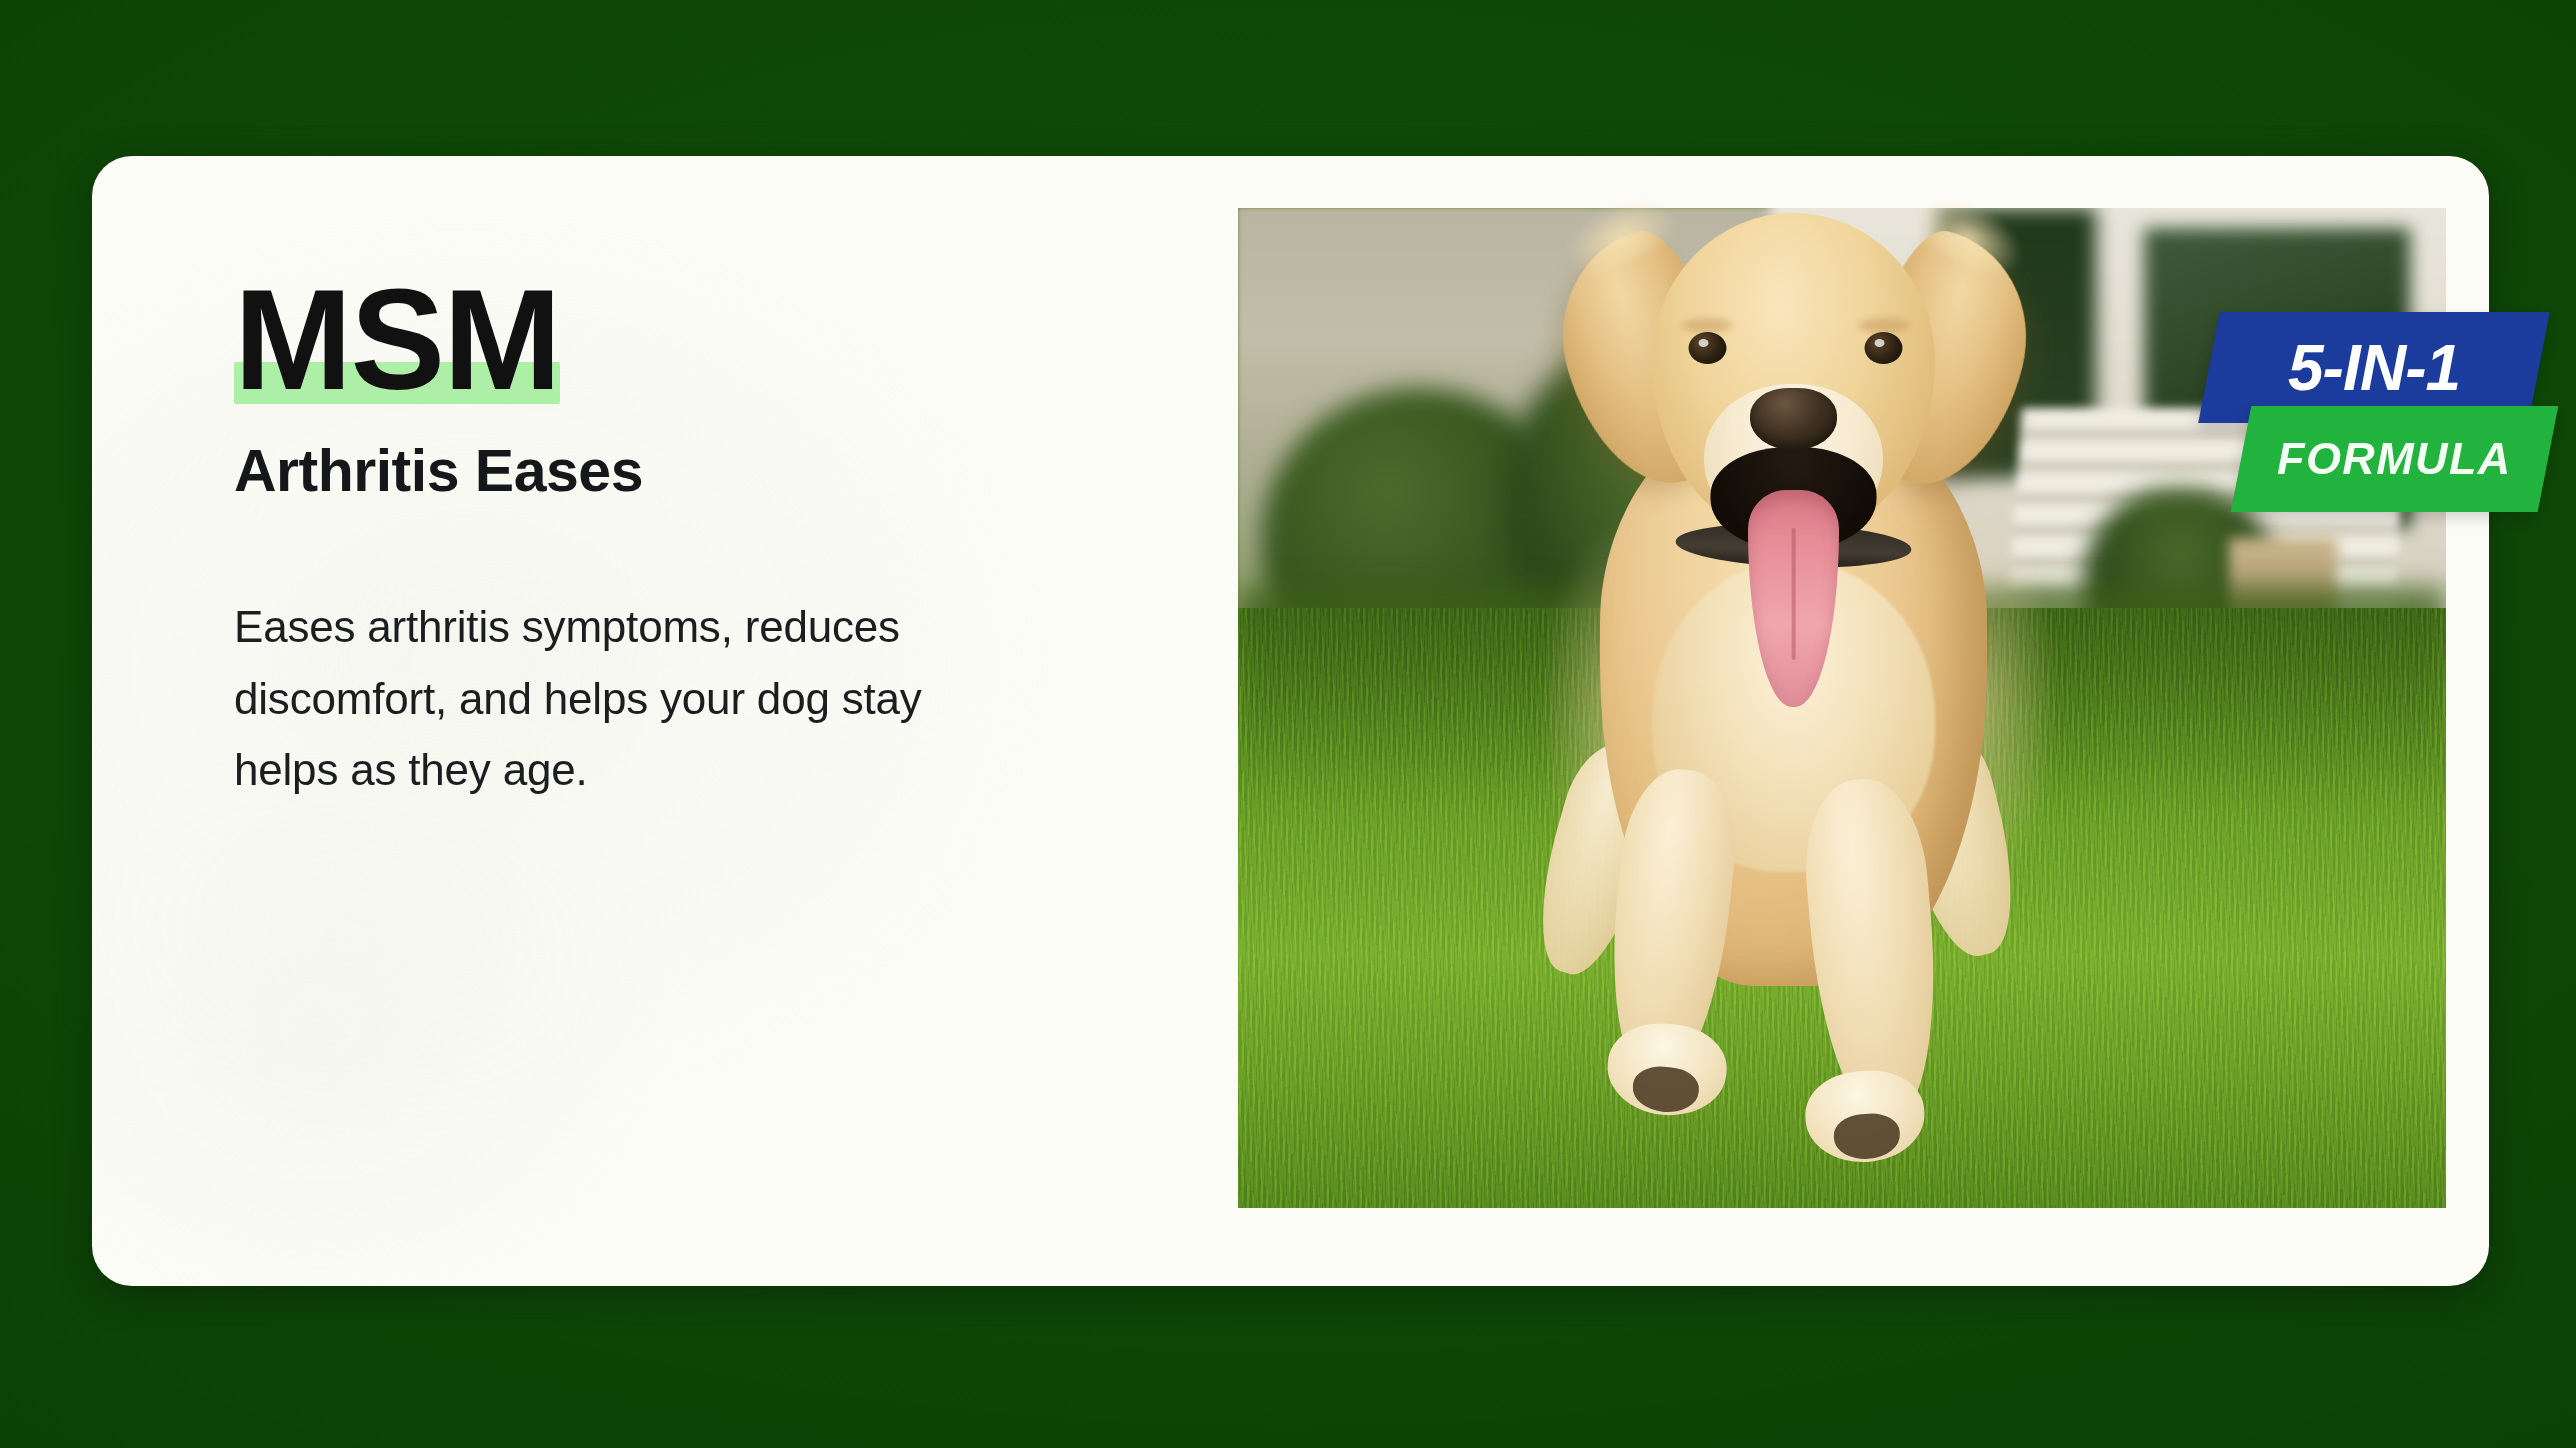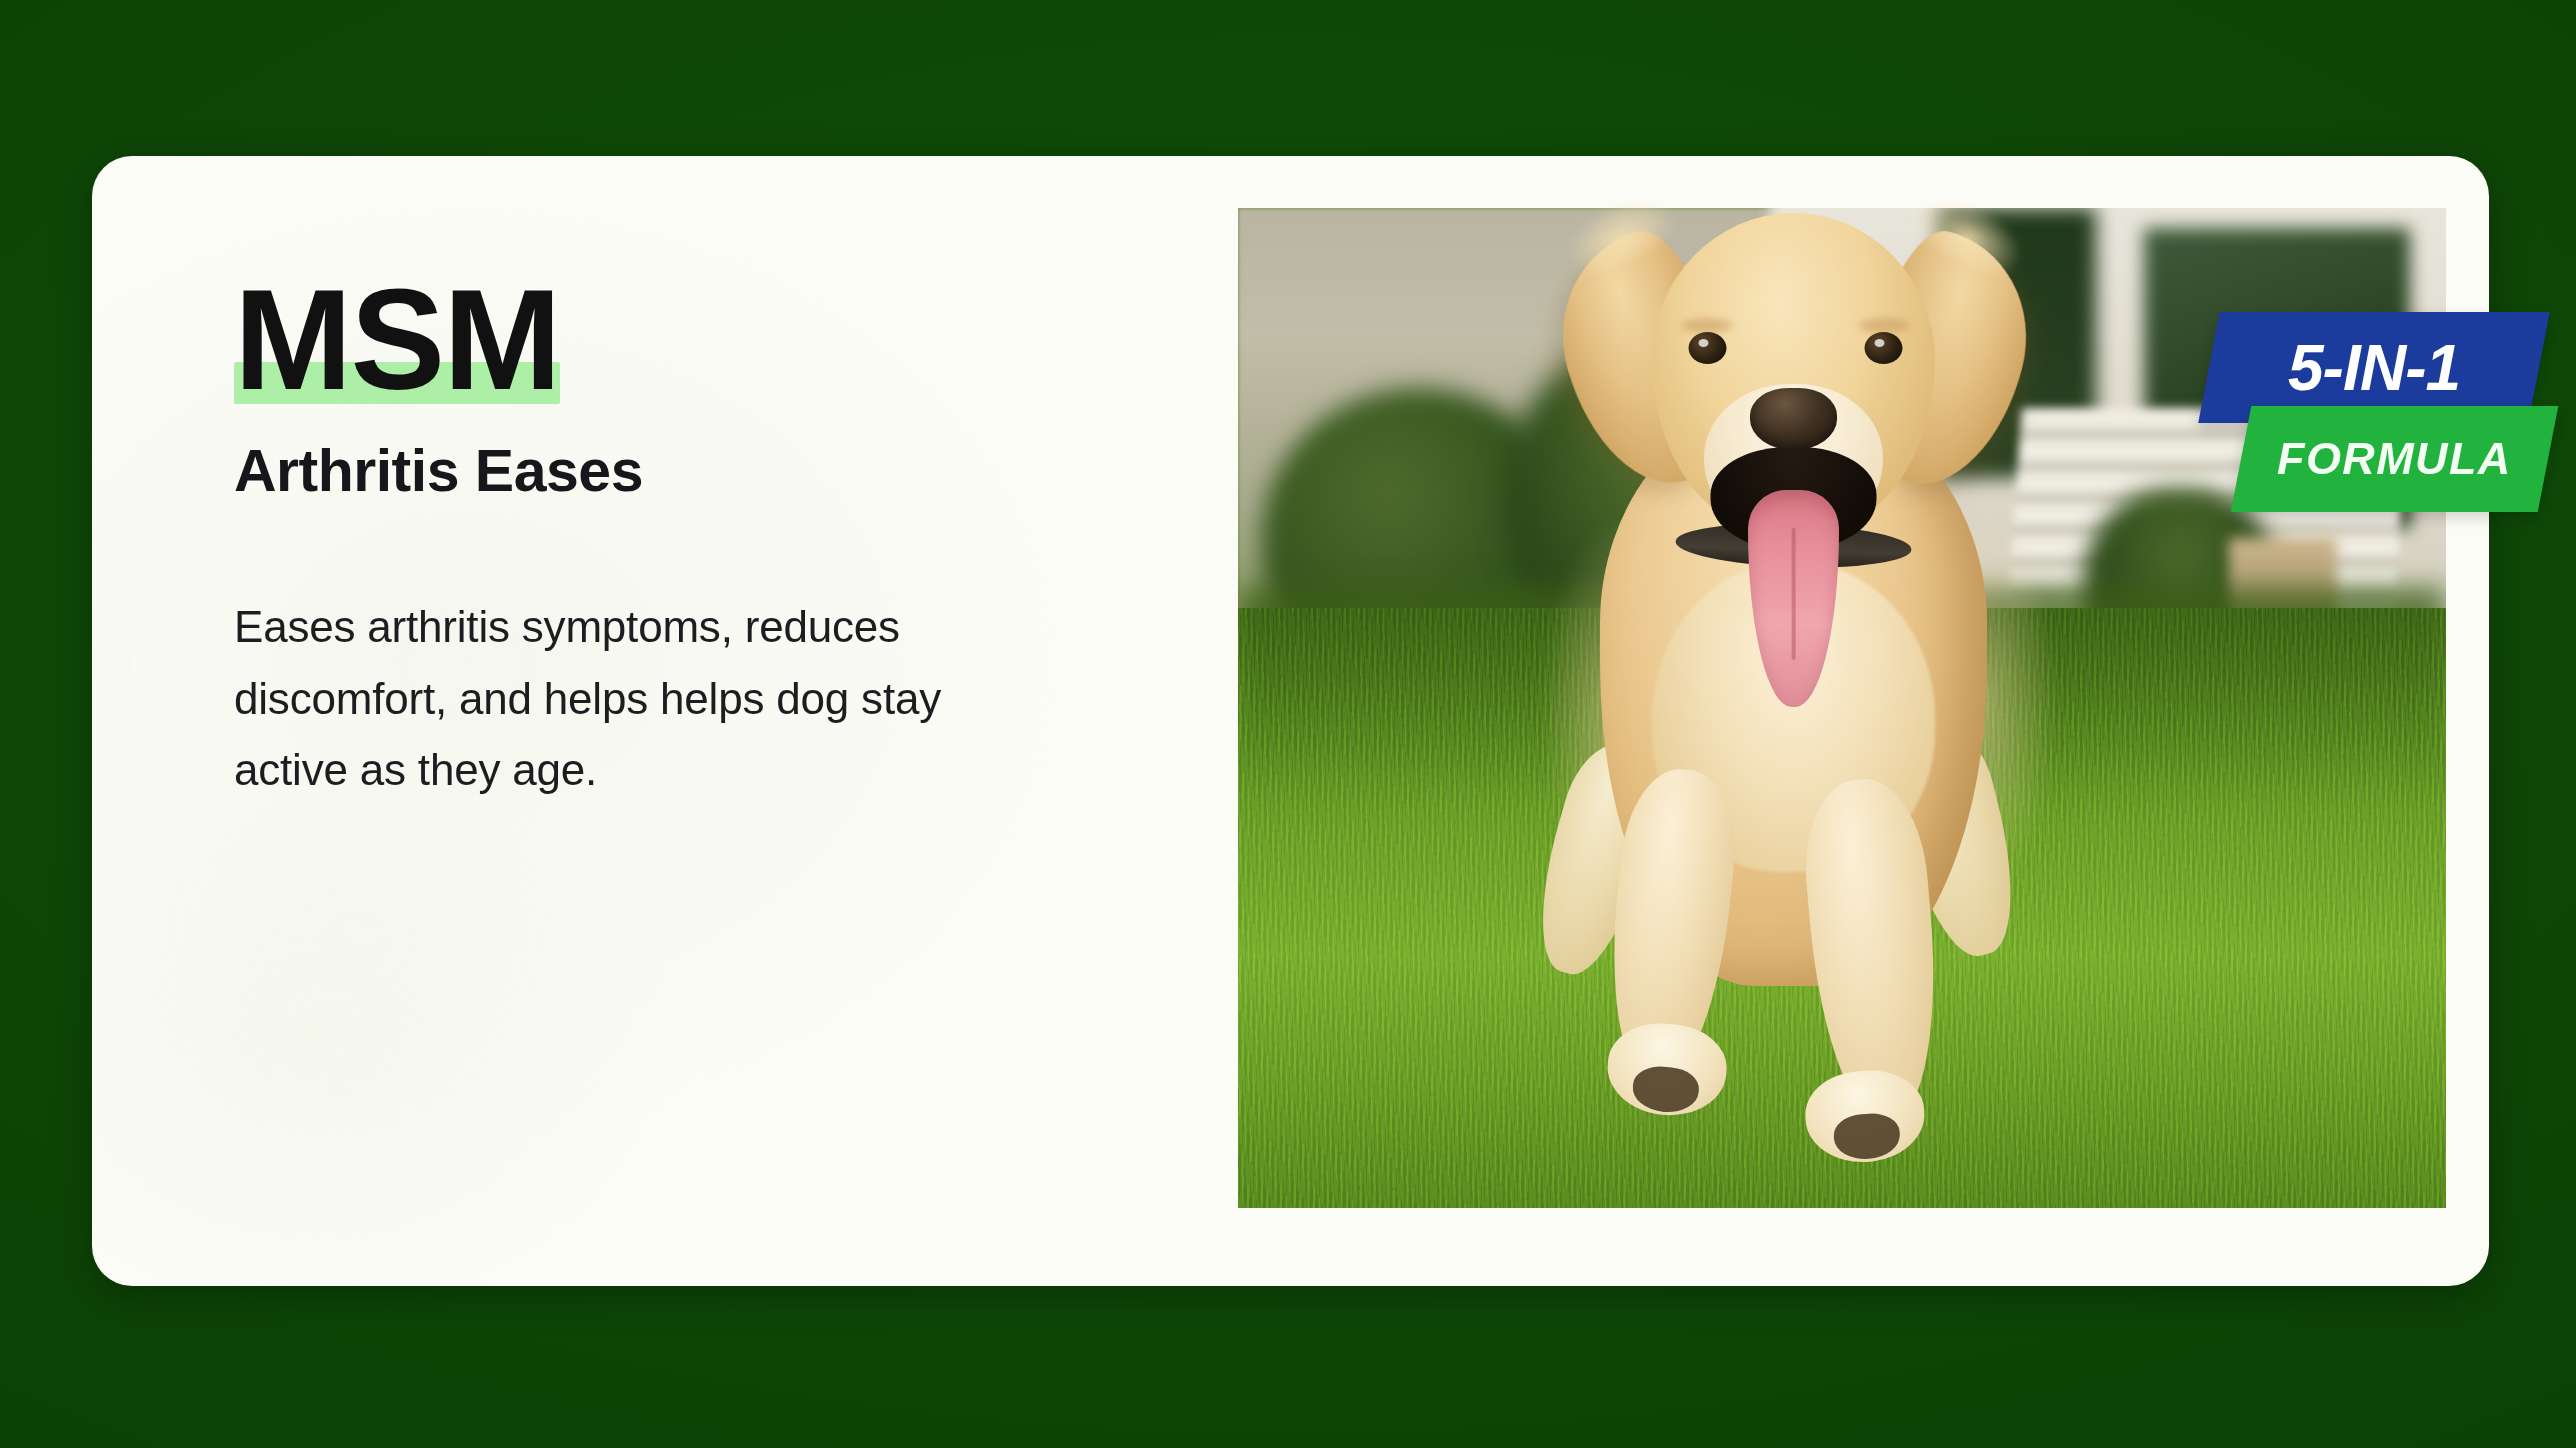--- a/index.html
+++ b/index.html
@@ -535,21 +535,21 @@
 
     <div id="text-col">
 
       <div id="title-wrap">
         <span id="title-highlight"></span>
         <span id="msm-title">MSM</span>
       </div>
 
       <div id="subtitle">Arthritis Eases</div>
 
-      <p id="body-text">Eases arthritis symptoms, reduces discomfort, and helps helps dog stay active as they age.</p>
+      <p id="body-text">Eases arthritis symptoms, reduces discomfort, and helps your dog stay helps as they age.</p>
     </div>
 
     <div id="image-panel">
 
       <div id="photo-frame">
         <div id="scene-sky"></div>
         <div id="scene-house"></div>
         <div id="scene-house-dark"></div>
         <div id="scene-door"></div>
         <div id="scene-steps"></div>

